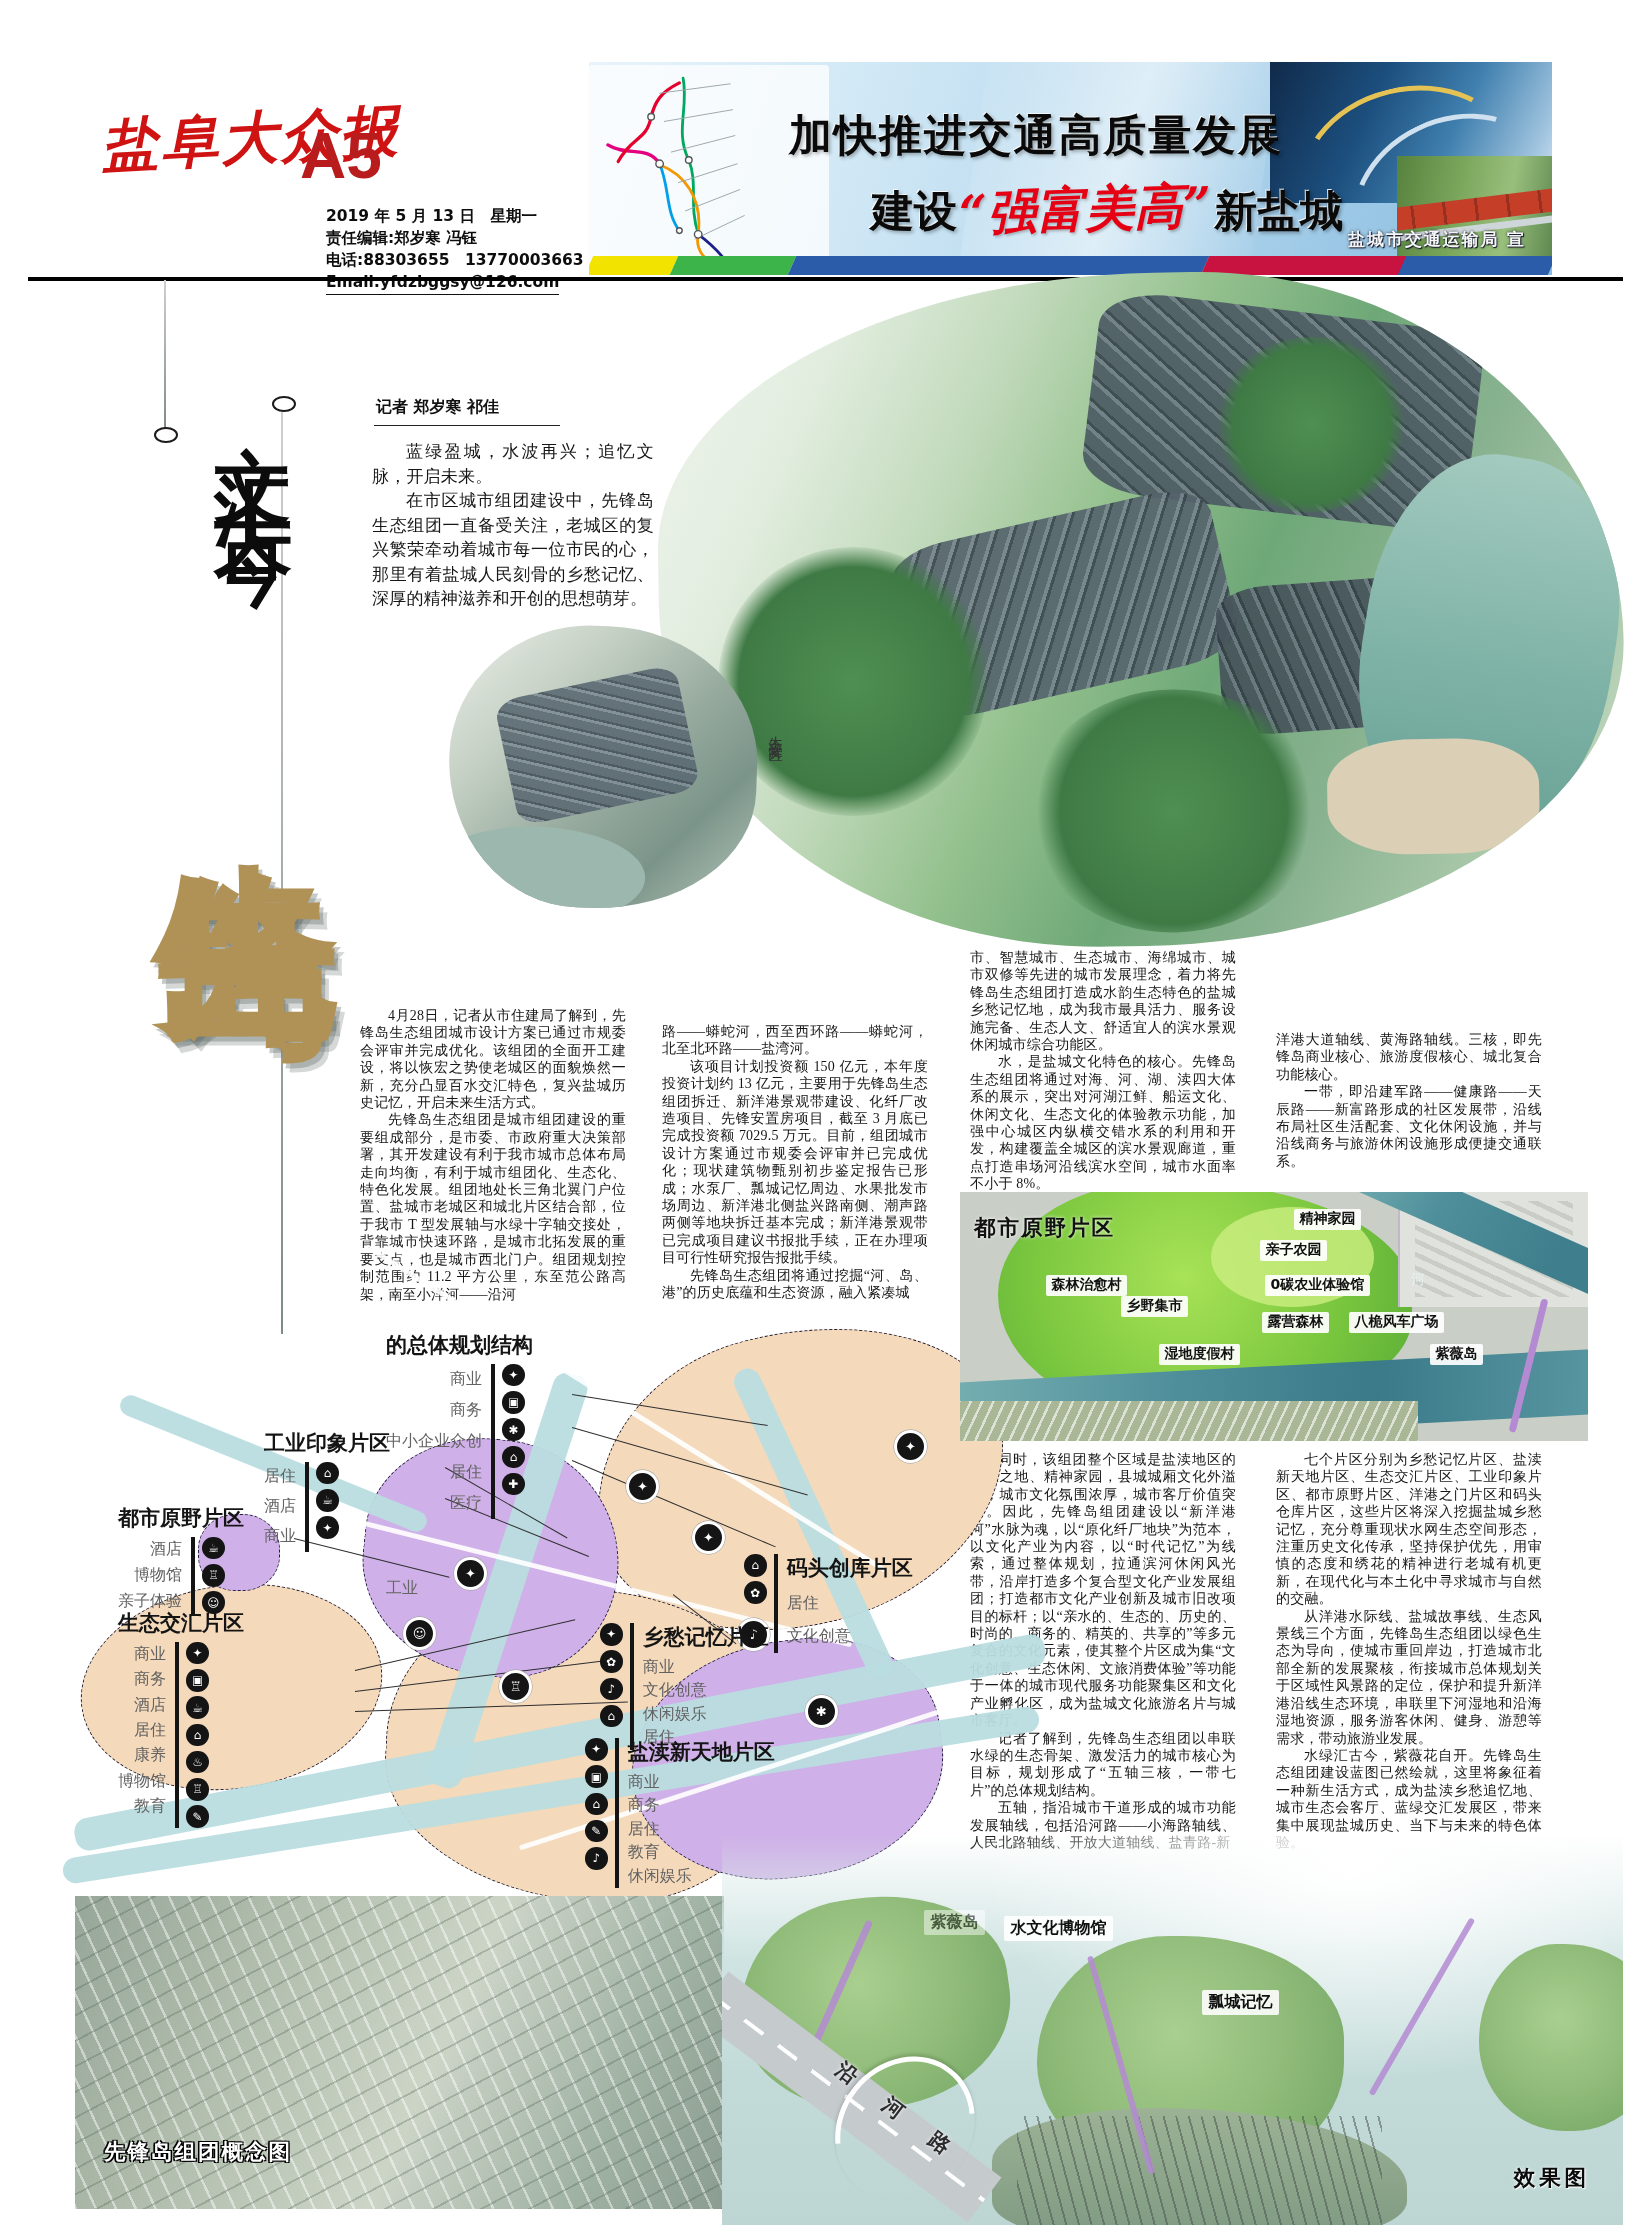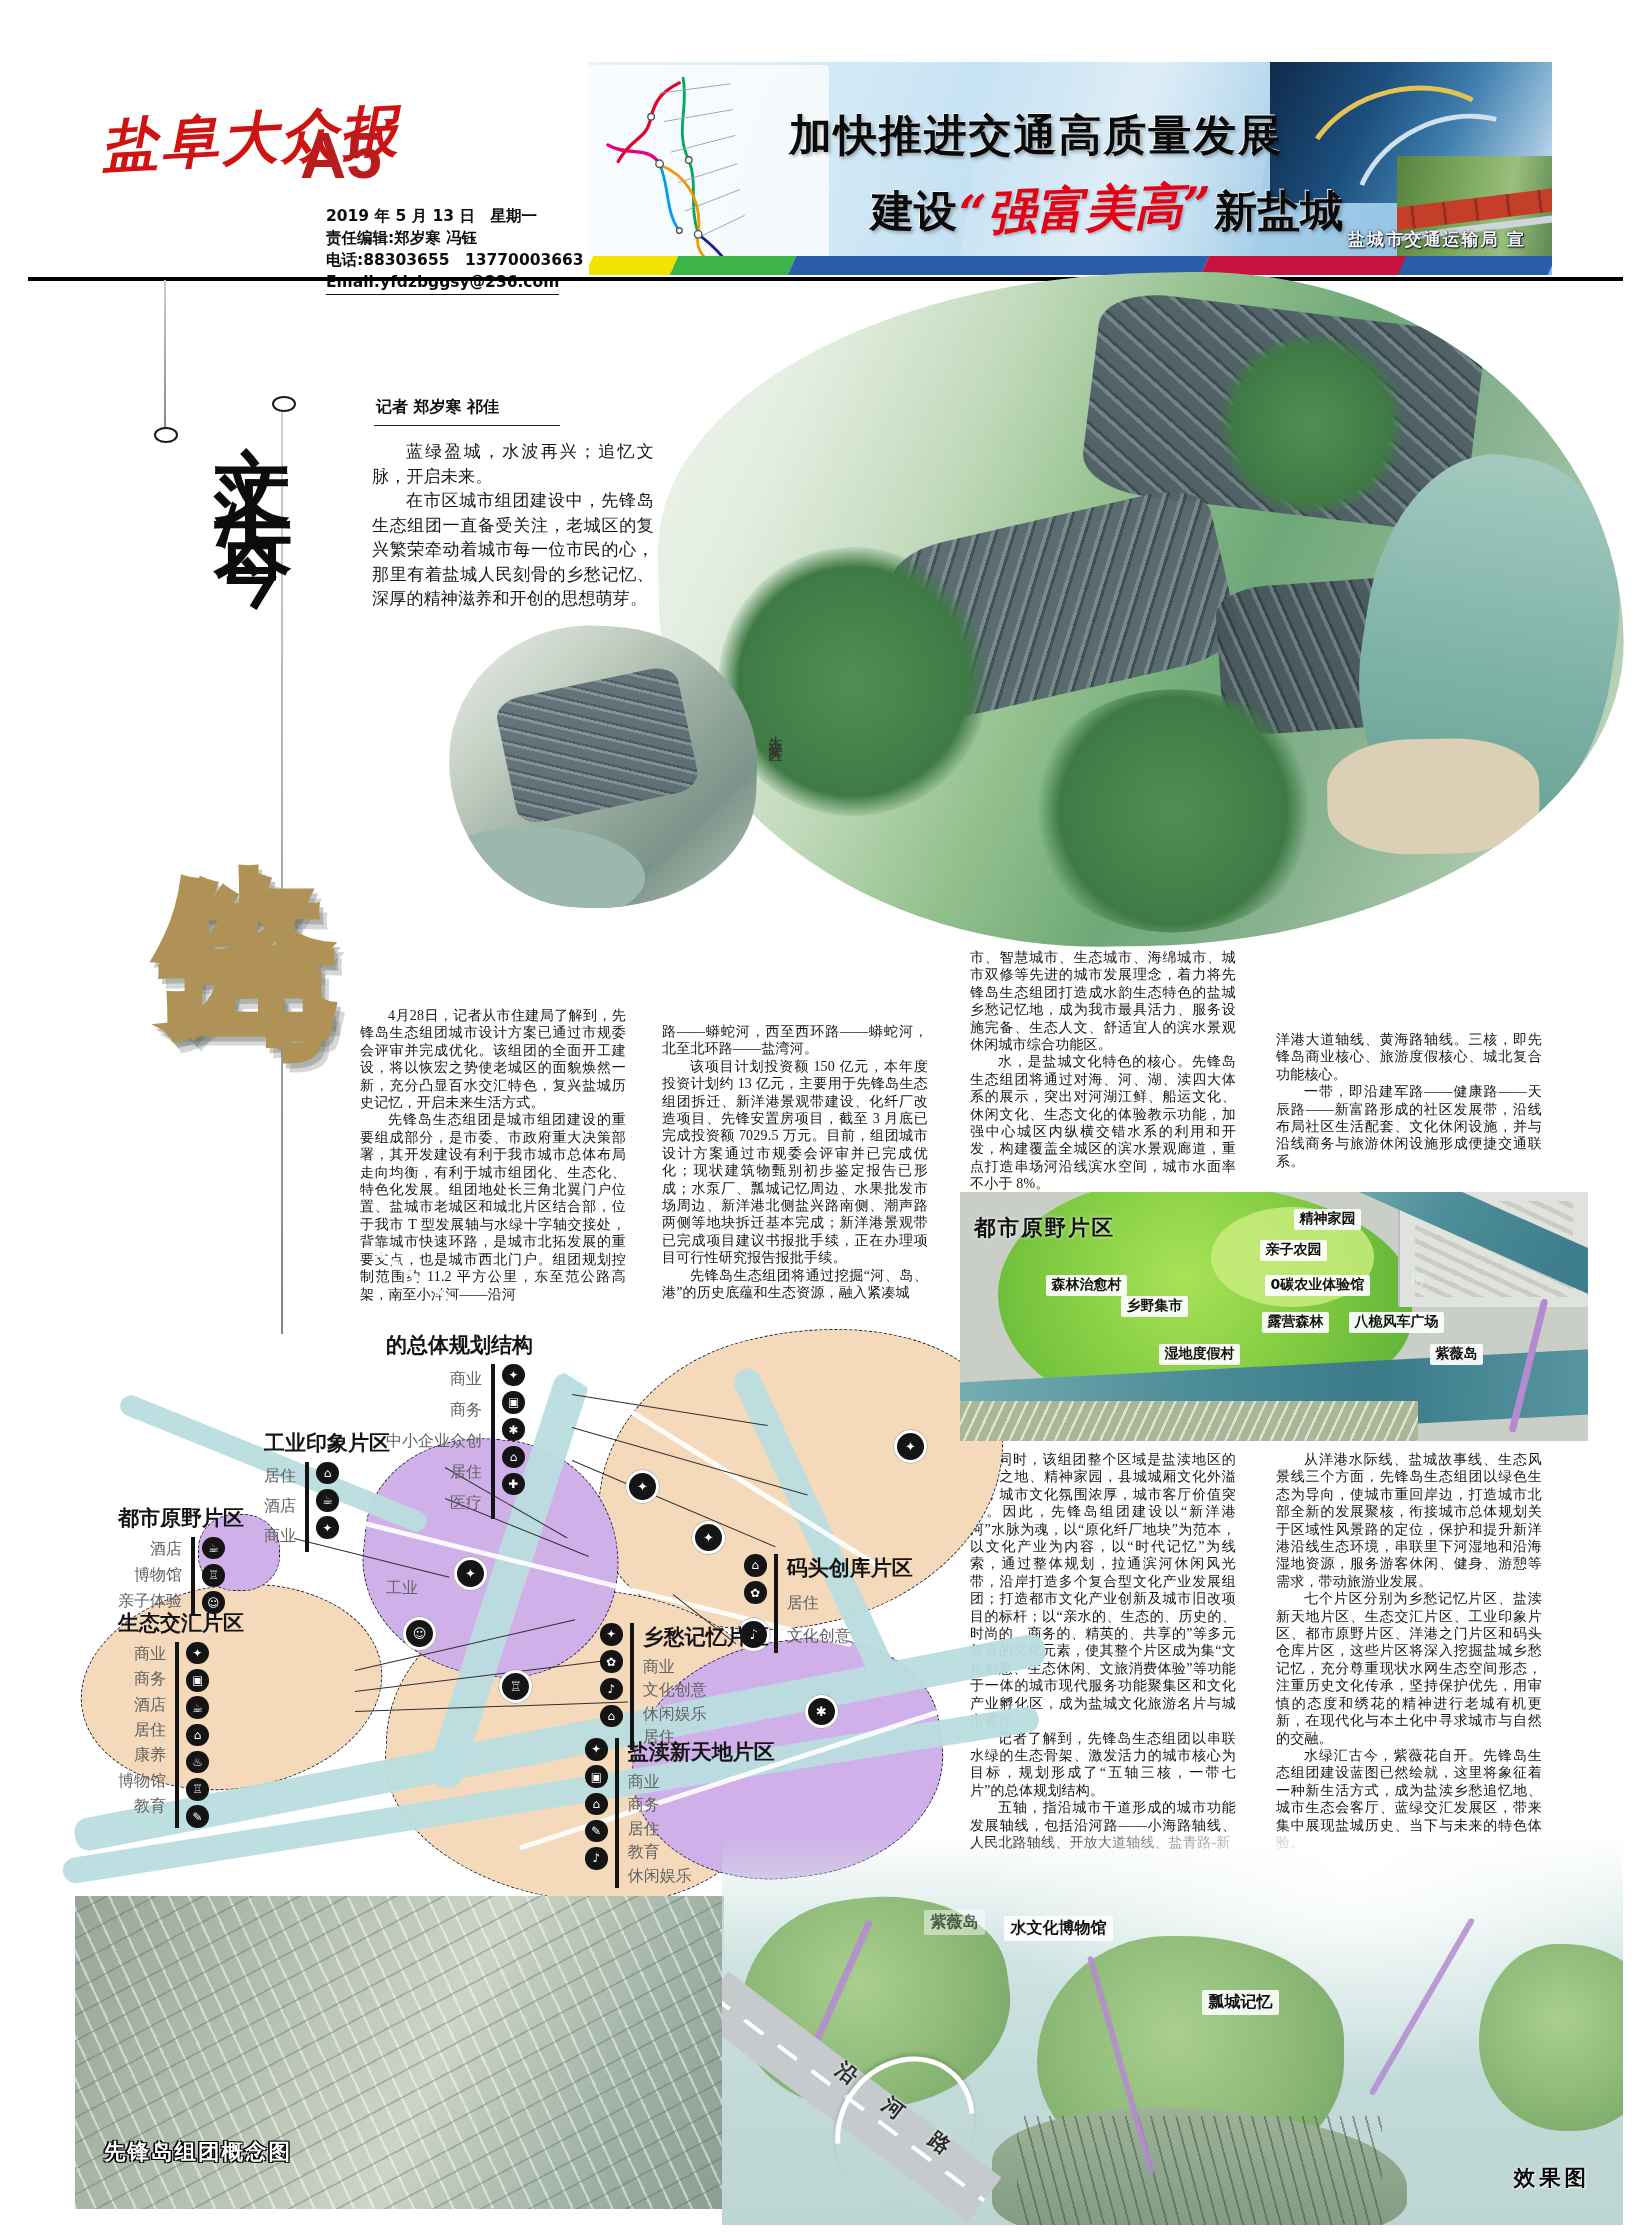--- a/index.html
+++ b/index.html
@@ -167,21 +167,21 @@
 <body>
 
 <div class="page">
 
   <div class="abs brand">盐阜大众报</div>
   <div class="abs page-no">A5</div>
   <div class="abs mast-info">
     <div>2019 年 5 月 13 日　星期一</div>
     <div>责任编辑:郑岁寒 冯钰</div>
     <div>电话:88303655　13770003663</div>
-    <div><span class="email">Email:yfdzbggsy@236.com</span></div>
+    <div><span class="email">Email:yfdzbggsy@126.com</span></div>
   </div>
 
   <div class="abs banner">
     <div class="abs banner-streak"></div>
     <div class="abs railmap">
       <svg width="240" height="207" viewBox="0 0 510 440">
         <g fill="none" stroke-linecap="round">
           <path d="M40,170 C80,195 125,170 150,210" stroke="#e4007f" stroke-width="7"></path>
           <path d="M62,205 C92,150 122,162 132,110 C140,78 152,58 192,38" stroke="#e6002d" stroke-width="7"></path>
           <path d="M200,28 C212,92 182,142 212,202 C232,252 212,300 232,358" stroke="#00a95f" stroke-width="6"></path>
@@ -277,22 +277,22 @@
   <div class="abs col" style="left:1276px;top:1031px;width:266px;">
       <p class="article-p noind">洋港大道轴线、黄海路轴线。三核，即先锋岛商业核心、旅游度假核心、城北复合功能核心。</p>
       <p class="article-p">一带，即沿建军路——健康路——天辰路——新富路形成的社区发展带，沿线布局社区生活配套、文化休闲设施，并与沿线商务与旅游休闲设施形成便捷交通联系。</p>
     </div>
   <div class="abs col" style="left:970px;top:1451px;width:266px;">
       <p class="article-p">同时，该组团整个区域是盐渎地区的乡愁之地、精神家园，县城城厢文化外溢区，城市文化氛围浓厚，城市客厅价值突出。因此，先锋岛组团建设以“新洋港河”水脉为魂，以“原化纤厂地块”为范本，以文化产业为内容，以“时代记忆”为线索，通过整体规划，拉通滨河休闲风光带，沿岸打造多个复合型文化产业发展组团；打造都市文化产业创新及城市旧改项目的标杆；以“亲水的、生态的、历史的、时尚的、商务的、精英的、共享的”等多元复合的文化元素，使其整个片区成为集“文化创意、生态休闲、文旅消费体验”等功能于一体的城市现代服务功能聚集区和文化产业孵化区，成为盐城文化旅游名片与城市客厅。</p>
       <p class="article-p">记者了解到，先锋岛生态组团以串联水绿的生态骨架、激发活力的城市核心为目标，规划形成了“五轴三核，一带七片”的总体规划结构。</p>
       <p class="article-p">五轴，指沿城市干道形成的城市功能发展轴线，包括沿河路——小海路轴线、人民北路轴线、开放大道轴线、盐青路-新</p>
     </div>
   <div class="abs col" style="left:1276px;top:1451px;width:266px;">
+      <p class="article-p">七个片区分别为乡愁记忆片区、盐渎新天地片区、生态交汇片区、工业印象片区、都市原野片区、洋港之门片区和码头仓库片区，这些片区将深入挖掘盐城乡愁记忆，充分尊重现状水网生态空间形态，注重历史文化传承，坚持保护优先，用审慎的态度和绣花的精神进行老城有机更新，在现代化与本土化中寻求城市与自然的交融。</p>
       <p class="article-p">从洋港水际线、盐城故事线、生态风景线三个方面，先锋岛生态组团以绿色生态为导向，使城市重回岸边，打造城市北部全新的发展聚核，衔接城市总体规划关于区域性风景路的定位，保护和提升新洋港沿线生态环境，串联里下河湿地和沿海湿地资源，服务游客休闲、健身、游憩等需求，带动旅游业发展。</p>
-      <p class="article-p">七个片区分别为乡愁记忆片区、盐渎新天地片区、生态交汇片区、工业印象片区、都市原野片区、洋港之门片区和码头仓库片区，这些片区将深入挖掘盐城乡愁记忆，充分尊重现状水网生态空间形态，注重历史文化传承，坚持保护优先，用审慎的态度和绣花的精神进行老城有机更新，在现代化与本土化中寻求城市与自然的交融。</p>
       <p class="article-p">水绿汇古今，紫薇花自开。先锋岛生态组团建设蓝图已然绘就，这里将象征着一种新生活方式，成为盐渎乡愁追忆地、城市生态会客厅、蓝绿交汇发展区，带来集中展现盐城历史、当下与未来的特色体验。</p>
     </div>
 
   <div class="abs map1">
     <div class="zone zb" style="left:508px;top:19px;width:414px;height:292px;border-radius:45% 55% 50% 50%/55% 45% 55% 45%;transform:rotate(-14deg);"></div>
     <div class="zone zb" style="left:-4.7px;top:273px;width:301px;height:202px;border-radius:50%;transform:rotate(-8deg);"></div>
     <div class="zone zb" style="left:301px;top:278px;width:405px;height:310px;border-radius:48% 52% 45% 55%/52% 48% 55% 45%;transform:rotate(3deg);"></div>
     <div class="zone zp" style="left:278px;top:127px;width:254px;height:235px;border-radius:50% 50% 45% 55%/45% 55% 50% 50%;transform:rotate(6deg);"></div>
     <div class="zone zp" style="left:546px;top:329px;width:310px;height:235px;border-radius:55% 45% 50% 50%;transform:rotate(-7deg);"></div>
     <div class="zone zp" style="left:113px;top:202px;width:80px;height:75px;border-radius:45%;"></div>

